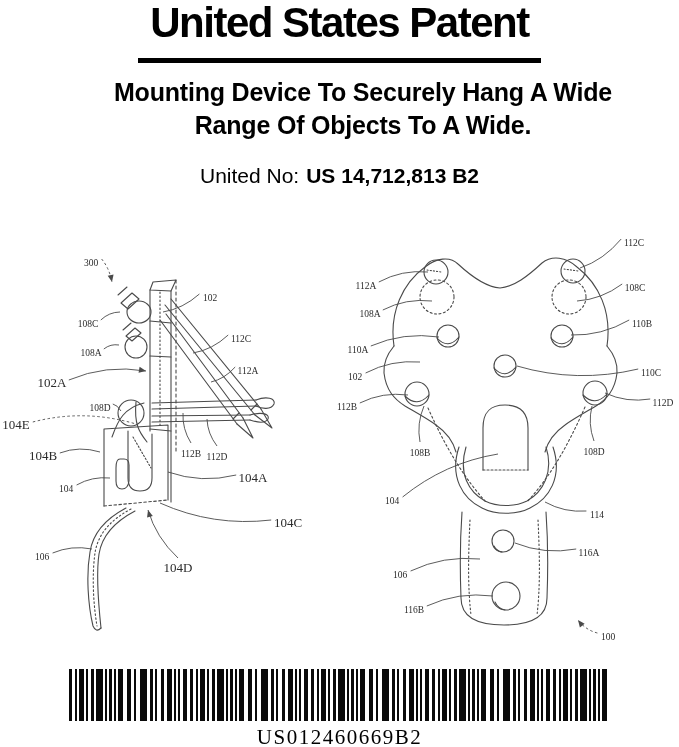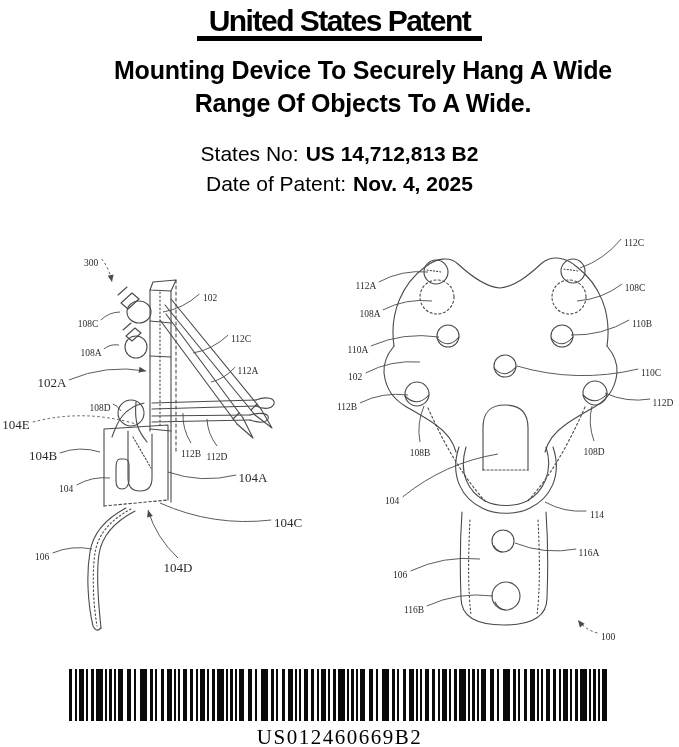--- a/index.html
+++ b/index.html
@@ -1,21 +1,21 @@
 <!DOCTYPE html>
 <html><head>
 <meta charset="utf-8">
 <style>
   html,body{margin:0;padding:0;background:#fff;}
   .page{position:relative;width:679px;height:747px;background:#ffffff;overflow:hidden;
         font-family:"Liberation Sans",sans-serif;color:#000;}
   .header{position:relative;text-align:center;z-index:2;}
   .title{margin:2px 0 0;text-align:center;}
-  .title-text{display:inline-block;font-size:30px;font-weight:bold;letter-spacing:-1.5px;
-              line-height:1.0;border-bottom:5px solid #000;padding:0 12px 0;text-align:center;}
+  .title-text{display:inline-block;font-size:42px;font-weight:bold;letter-spacing:-1.5px;
+              line-height:1.0;border-bottom:5px solid #000;padding:0 12px 14px;text-align:center;}
   .subtitle{margin:13px auto 0;font-size:25px;font-weight:bold;line-height:1.32;
             letter-spacing:-0.2px;text-align:center;padding-left:47px;}
   .meta{margin-top:19px;font-size:21px;line-height:1.45;}
   .meta-line{white-space:nowrap;}
   .meta-value{font-weight:bold;margin-left:7px;}
   #figures{position:absolute;left:0;top:0;width:679px;height:747px;z-index:1;}
   .fig-stroke{stroke:#4a4a4a;fill:none;stroke-width:1.1;stroke-linecap:round;stroke-linejoin:round;}
   .fig-label{font-family:"Liberation Serif","DejaVu Serif",serif;fill:#2b2b2b;}
   .barcode-wrap{position:absolute;left:50%;top:669px;transform:translateX(-50%);
                 text-align:center;z-index:2;}
@@ -24,22 +24,21 @@
 </style>
 </head>
 <body>
 
 <div class="page">
 
   <div class="header">
     <h1 class="title"><span class="title-text">United States Patent</span></h1>
     <h2 class="subtitle"><span>Mounting Device To Securely Hang A Wide</span><br><span>Range Of Objects To A Wide.</span></h2>
     <div class="meta">
-      <div class="meta-line"><span class="meta-label">States No:</span><span class="meta-value">US 14,712,813 B2</span></div>
-      <div class="meta-line"><span class="meta-label">Date of Patent:</span><span class="meta-value">Nov. 4, 2025</span></div>
+      <div class="meta-line"><span class="meta-label">United No:</span><span class="meta-value">US 14,712,813 B2</span></div>
     </div>
   </div>
 
   <svg id="figures" viewBox="0 0 679 747">
 
     <g class="fig-stroke">
 
       <path d="M150,290 L153,282 L176,280 L171,291 Z"></path>
       <path d="M150,290 L150,431"></path>
       <path d="M171,291 L171,502"></path>

